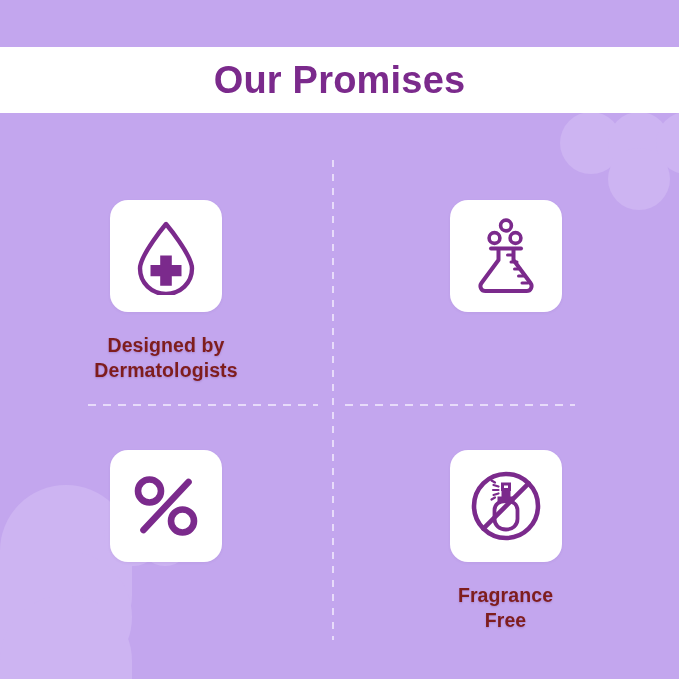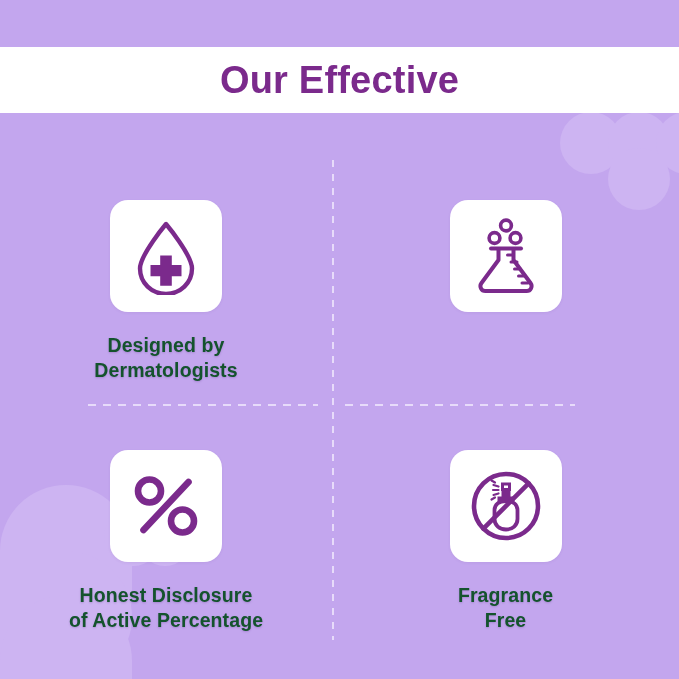--- a/index.html
+++ b/index.html
@@ -132,21 +132,21 @@
     height: 112px;
     background: #ffffff;
     border-radius: 18px;
     display: flex;
     align-items: center;
     justify-content: center;
     box-shadow: 0 1px 3px rgba(90, 50, 130, 0.08);
   }
   .promise-label {
     margin-top: 21px;
-    color: #14532d;
+    color: #7f1d1d;
     font-size: 19.5px;
     font-weight: bold;
     line-height: 1.28;
     text-align: center;
     letter-spacing: 0.1px;
     text-shadow: 0 1px 2px rgba(106, 62, 150, 0.30);
     white-space: pre-line;
   }
 </style>
 </head>
@@ -166,21 +166,21 @@
     <span class="lobe c2"></span>
     <span class="lobe c3"></span>
   </div>
 
   <div class="deco" id="deco-tile-nub">
     <span class="lobe n1"></span>
     <span class="lobe n2"></span>
   </div>
 
   <div id="header-band">
-    <div id="page-title">Our Effective</div>
+    <div id="page-title">Our Promises</div>
   </div>
 
   <div id="divider-vertical"></div>
   <div class="divider-horizontal" id="divider-horizontal-left"></div>
   <div class="divider-horizontal" id="divider-horizontal-right"></div>
 
   <div id="promise-grid">
 
     <div class="promise-item">
       <div class="icon-tile">
@@ -213,22 +213,20 @@
     </div>
 
     <div class="promise-item">
       <div class="icon-tile">
         <svg width="78" height="78" viewBox="0 0 78 78">
           <circle cx="22.5" cy="24" r="11.5" fill="none" stroke="#7B2A8C" stroke-width="6.6"></circle>
           <circle cx="55.5" cy="54" r="11.5" fill="none" stroke="#7B2A8C" stroke-width="6.6"></circle>
           <line x1="61.5" y1="15" x2="16.5" y2="63" stroke="#7B2A8C" stroke-width="6.6" stroke-linecap="round"></line>
         </svg>
       </div>
-      <div class="promise-label">Honest Disclosure
-of Active Percentage</div>
     </div>
 
     <div class="promise-item">
       <div class="icon-tile">
         <svg width="80" height="80" viewBox="0 0 80 80">
 
           <path d="M28.5 44.5 C28.5 38.5 33 35 40 35 C47 35 51.5 38.5 51.5 44.5 L51.5 53 C51.5 59.2 46.6 63.5 40 63.5 C33.4 63.5 28.5 59.2 28.5 53 Z" fill="none" stroke="#7B2A8C" stroke-width="3.8" stroke-linejoin="round"></path>
 
           <path d="M31.5 36.5 L48.5 36.5 L48.5 30.5 L31.5 30.5 Z" fill="#7B2A8C"></path>
           <rect x="35.5" y="23.5" width="9" height="7.5" fill="#7B2A8C"></rect>

